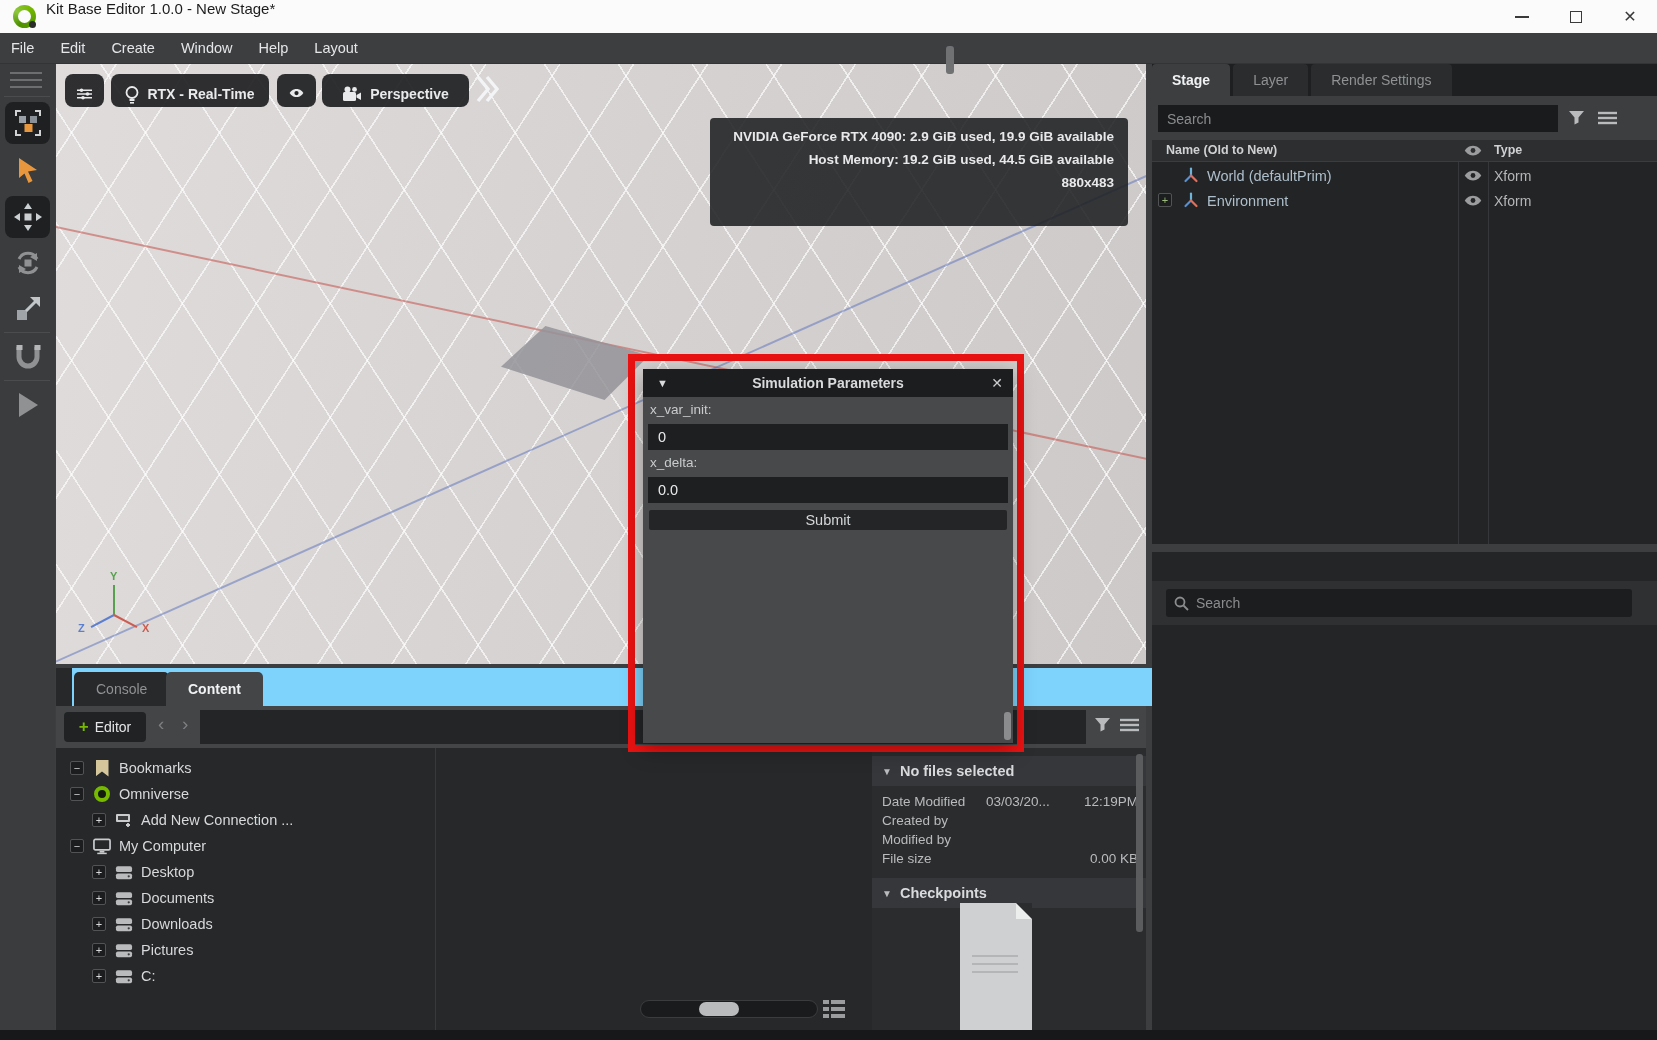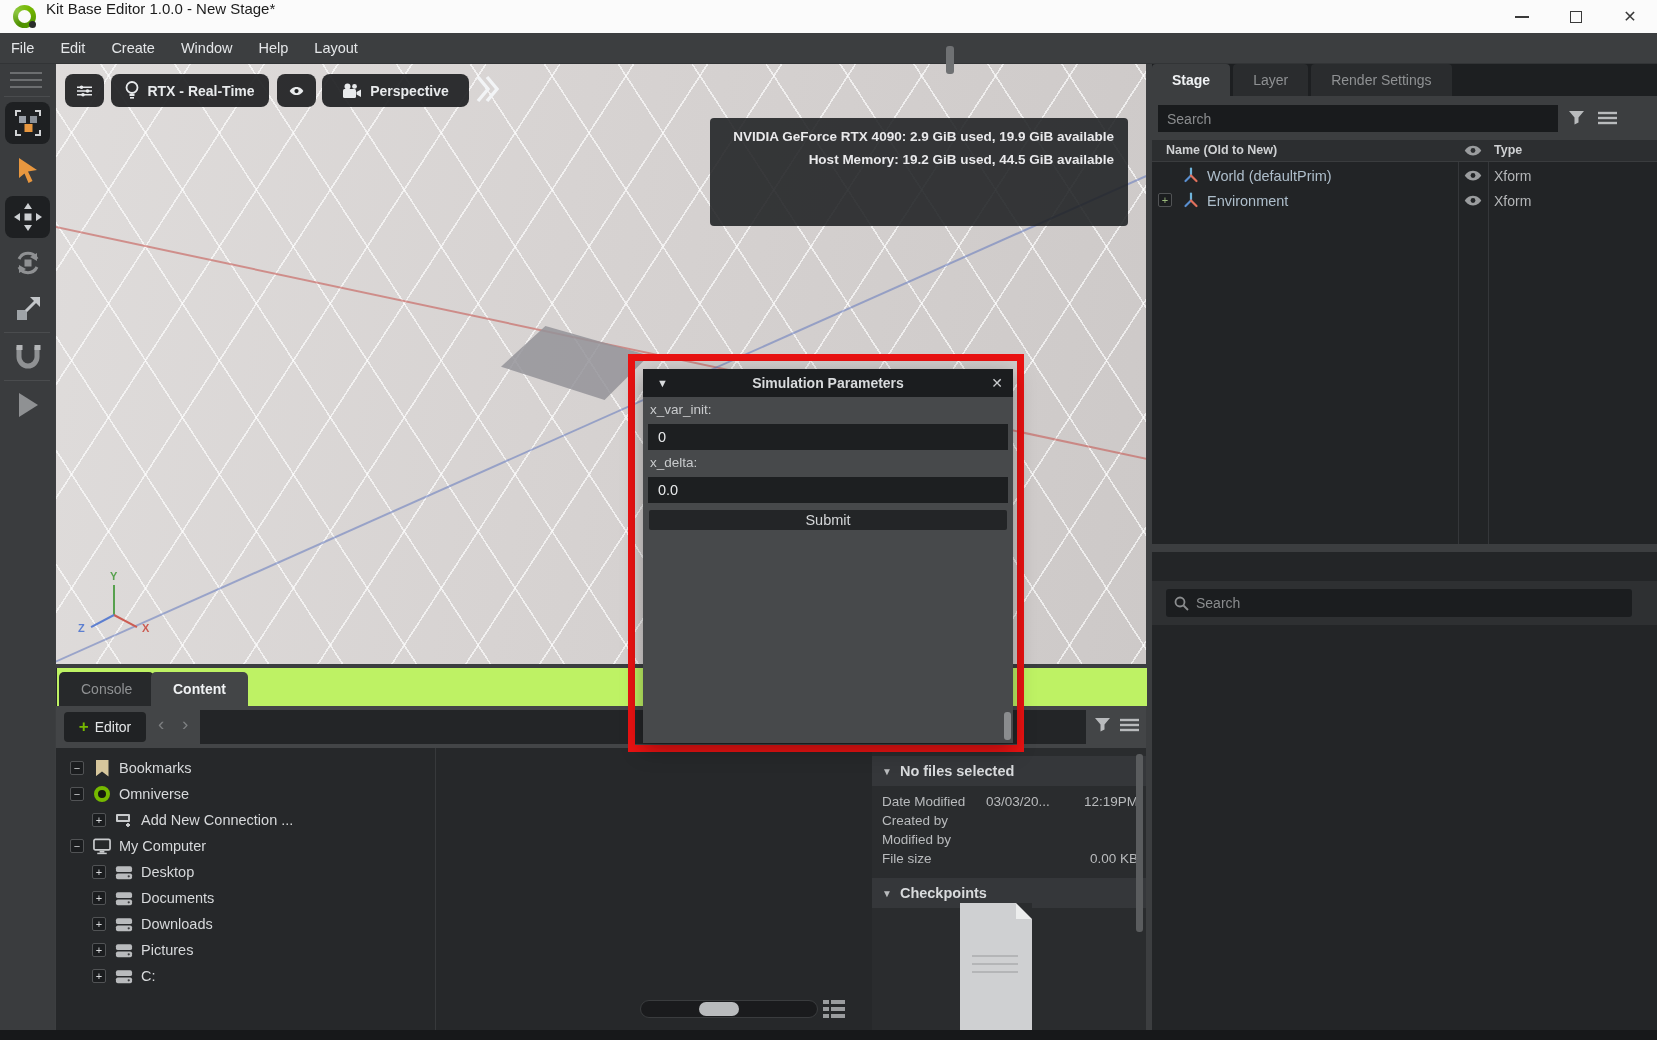--- a/index.html
+++ b/index.html
@@ -42,21 +42,21 @@
     background-image:
       repeating-linear-gradient(57deg, rgba(255,255,255,.65) 0 1.6px, transparent 1.6px 62px),
       repeating-linear-gradient(-57deg, rgba(255,255,255,.65) 0 1.6px, transparent 1.6px 62px); }
   .axis-line { position:absolute; height:2.4px; width:1700px; left:-220px; }
   .axis-red  { top:296px; background:rgba(199,92,86,.6); transform:rotate(12deg); }
   .axis-blue { top:316px; background:rgba(99,121,189,.55); transform:rotate(-24deg); }
   .vp-quad { position:absolute; left:445px; top:262px; width:148px; height:74px; background:rgba(148,147,153,.85);
     clip-path:polygon(30% 0%, 100% 40%, 70% 100%, 0% 55%); }
 
   .vp-btn { position:absolute; top:10px; height:33px; background:rgba(30,32,34,.92); border-radius:8px;
-    display:flex; align-items:center; justify-content:center; gap:8px; color:#e8eaec; font-size:14px; font-weight:bold; padding:4px 12px; }
+    display:flex; justify-content:center; gap:8px; color:#e8eaec; font-size:14px; font-weight:bold; padding:12px 12px; }
   .vp-stats { position:absolute; left:654px; top:54px; width:418px; height:108px; background:rgba(30,32,34,.88);
     border-radius:4px; padding:7px 14px; text-align:right; color:#e9e9eb; font-size:13.5px; font-weight:bold; line-height:23px; }
 
   .gizmo { position:absolute; left:18px; top:500px; width:110px; height:90px; }
   .gz-line { position:absolute; transform-origin:0 50%; height:2px; }
   .gz-label { position:absolute; font-size:11px; font-weight:bold; }
 
   
   .red-rect { position:absolute; left:628px; top:354px; width:396px; height:398px; border:7px solid #ea1212; z-index:50; }
   .dialog { position:absolute; left:643px; top:369px; width:370px; height:374px; background:#47494b; z-index:60;
@@ -68,21 +68,21 @@
   .dlg-close { position:absolute; right:10px; color:#caccce; font-size:14px; }
   .dlg-label { position:absolute; left:7px; color:#c9cbcd; font-size:13.5px; }
   .dlg-input { position:absolute; left:5px; width:360px; height:26px; background:#1d1f21; border:none; outline:none;
     color:#e8eaec; font-size:14.5px; padding-left:10px; font-family:"Liberation Sans","DejaVu Sans",sans-serif; }
   .dlg-submit { position:absolute; left:6px; top:141px; width:358px; height:20px; background:#232527; border:none;
     color:#d4d6d8; font-size:14.5px; border-radius:2px; font-family:"Liberation Sans","DejaVu Sans",sans-serif; }
   .dlg-scroll { position:absolute; right:2px; bottom:3px; width:7px; height:28px; background:#8a8c8e; border-radius:3px; }
 
   
   .content-panel { position:absolute; left:56px; top:668px; width:1090px; height:362px; background:#26282a; }
-  .cp-tabs { position:absolute; left:1px; top:0; width:100%; height:38px; background:#bef264; }
+  .cp-tabs { position:absolute; left:16px; top:0; width:100%; height:38px; background:#7dd3fc; }
   .cp-tab { position:absolute; top:4px; height:34px; padding:0 22px; display:flex; align-items:center;
     font-size:14px; border-radius:5px 5px 0 0; }
   .cp-tab.inactive { color:#8f9193; background:#27292b; }
   .cp-tab.active { color:#f0f2f4; background:#434547; font-weight:bold; }
   .cp-toolbar { position:absolute; left:0; top:38px; width:100%; height:42px; background:#434547; }
   .import-btn { position:absolute; left:8px; top:6px; width:82px; height:30px; background:#202224; border-radius:4px;
     display:flex; align-items:center; justify-content:center; gap:6px; color:#e4e6e8; font-size:14px; }
   .nav-chev { position:absolute; top:7px; color:#7d7f81; font-size:19px; }
   .path-bar { position:absolute; left:144px; top:4px; width:886px; height:34px; background:#232527; }
   .path-grip { position:absolute; left:946px; top:46px; width:8px; height:28px; background:#6f7173; border-radius:3px; z-index:55; }
@@ -299,20 +299,21 @@
         <g stroke="#f2f4f6" stroke-width="3.4" fill="none">
             <path d="M4 5 L14 17 L4 29"></path>
             <path d="M13 5 L23 17 L13 29"></path>
           </g>
       </svg>
     </div>
 
     <div class="vp-stats">
       <div>NVIDIA GeForce RTX 4090: 2.9 GiB used, 19.9 GiB available</div>
       <div>Host Memory: 19.2 GiB used, 44.5 GiB available</div>
+      <div>880x483</div>
     </div>
 
     <div class="gizmo">
       <div class="gz-line" style="left:40px;top:50px;width:30px;background:#57a14e;transform:rotate(-90deg);"></div>
       <div class="gz-line" style="left:40px;top:50px;width:26px;background:#cc5c52;transform:rotate(28deg);"></div>
       <div class="gz-line" style="left:40px;top:50px;width:26px;background:#5d7fd0;transform:rotate(152deg);"></div>
       <span class="gz-label" style="left:36px;top:6px;color:#57a14e;">Y</span>
       <span class="gz-label" style="left:68px;top:58px;color:#cc5c52;">X</span>
       <span class="gz-label" style="left:4px;top:58px;color:#5d7fd0;">Z</span>
     </div>

